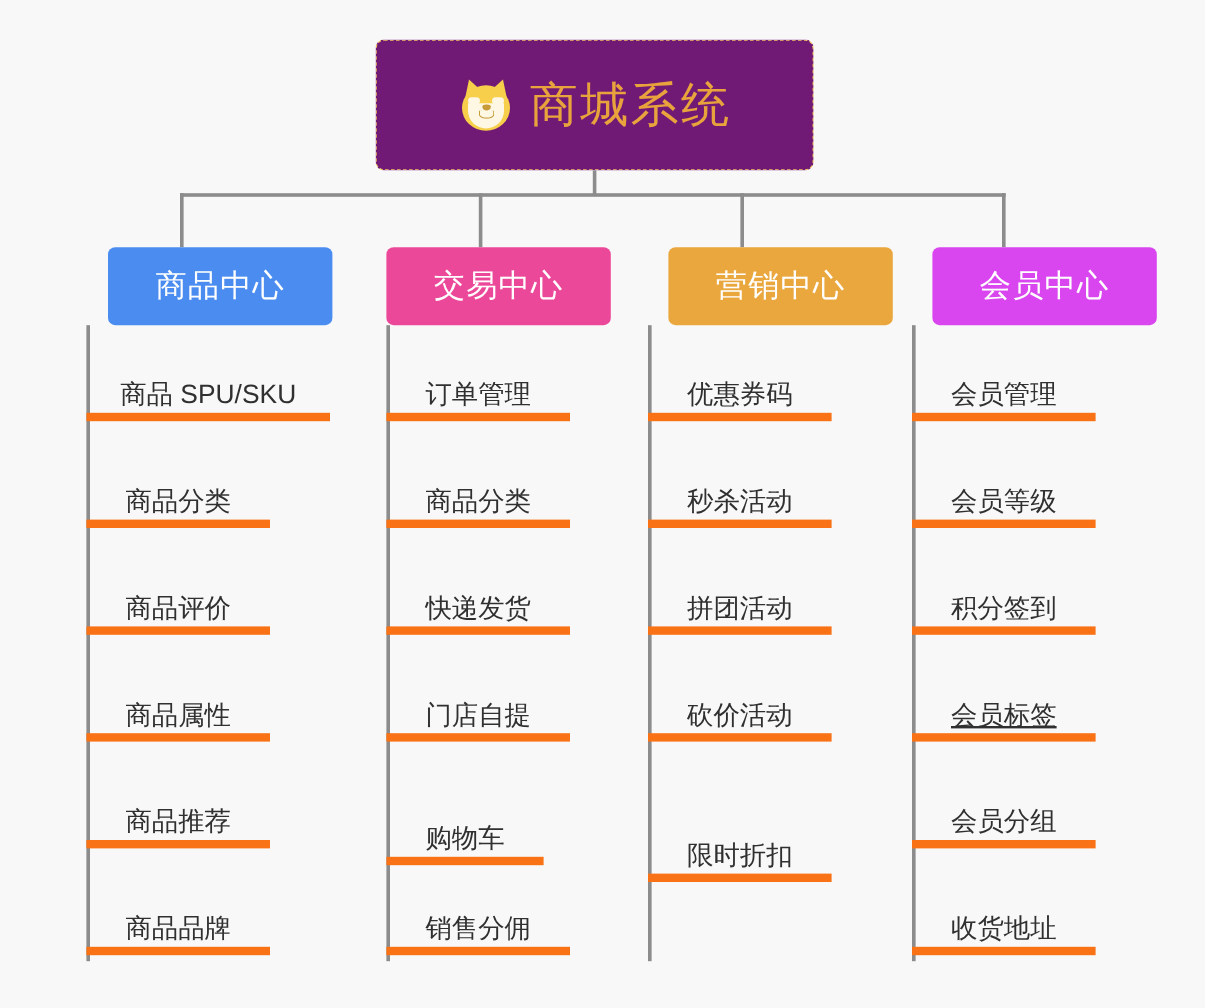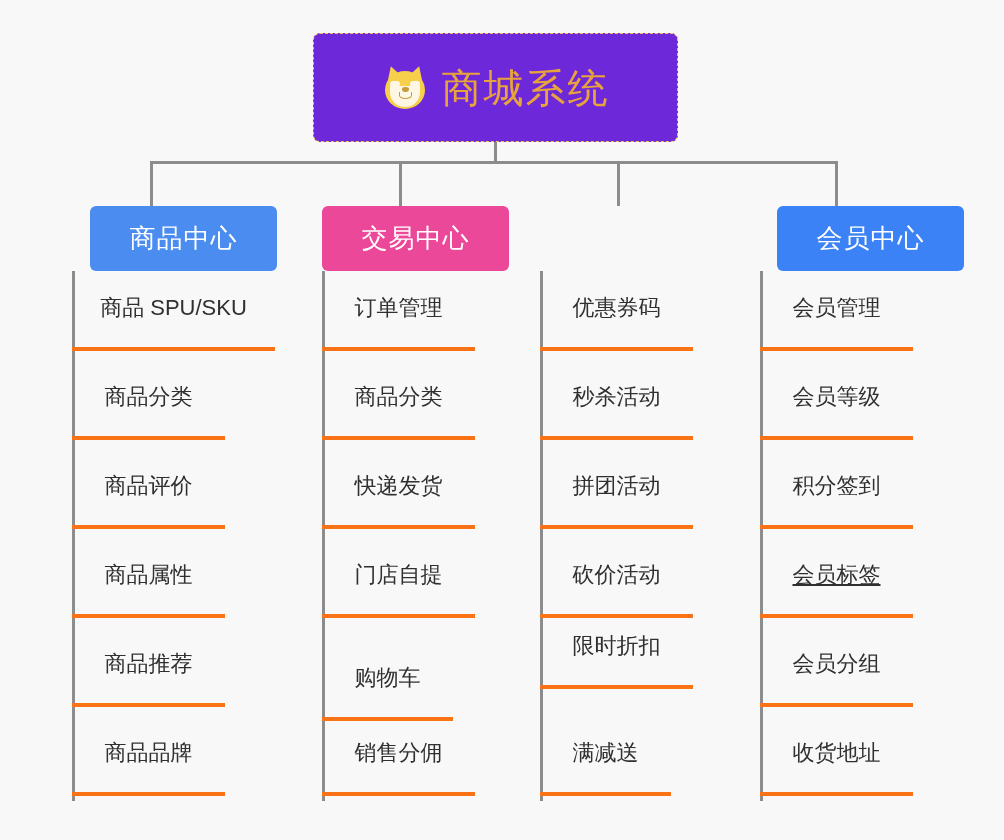--- a/index.html
+++ b/index.html
@@ -20,21 +20,21 @@
     height: 840px;
   }
 
   
   .root-node {
     position: absolute;
     left: 313px;
     top: 33px;
     width: 365px;
     height: 109px;
-    background: #6d28d9;
+    background: #701a75;
     border: 1px dashed #f0c060;
     border-radius: 7px;
     display: flex;
     align-items: center;
     justify-content: center;
     gap: 14px;
   }
   .root-emoji {
     width: 46px;
     height: 46px;
@@ -133,22 +133,22 @@
     top: 271px;
   }
 
   
   .leaf {
     position: absolute;
     height: 90px;
     display: flex;
     align-items: flex-end;
     justify-content: center;
-    padding-bottom: 24px;
-    border-bottom: 4px solid #f97316;
+    padding-bottom: 0;
+    border-bottom: 7px solid #f97316;
     font-size: 22px;
     color: #303030;
     white-space: nowrap;
   }
 </style>
 </head>
 <body>
 
 <div id="mindmap">
 
@@ -174,21 +174,24 @@
   <div class="conn conn-v" style="left:399px; top:161px; height:45px;"></div>
   <div class="conn conn-v" style="left:617px; top:161px; height:45px;"></div>
   <div class="conn conn-v" style="left:835px; top:161px; height:45px;"></div>
 
   <div class="cat-box" style="left:58px;  background:#4a8cf0;">
     <span>商品中心</span>
   </div>
   <div class="cat-box" style="left:290px; background:#ec4899;">
     <span>交易中心</span>
   </div>
-  <div class="cat-box" style="left:745px; background:#3b82f6;">
+  <div class="cat-box" style="left:525px; background:#eaa73e;">
+    <span>营销中心</span>
+  </div>
+  <div class="cat-box" style="left:745px; background:#d946ef;">
     <span>会员中心</span>
   </div>
 
   <div class="trunk" style="left:72px;  height:530px;"></div>
   <div class="trunk" style="left:322px; height:530px;"></div>
   <div class="trunk" style="left:540px; height:530px;"></div>
   <div class="trunk" style="left:760px; height:530px;"></div>
 
   <div class="leaf" style="left:72px; top:261px; width:203px;">
       <span>商品 SPU/SKU</span>
@@ -233,25 +236,22 @@
     </div>
   <div class="leaf" style="left:540px; top:350px; width:153px;">
       <span>秒杀活动</span>
     </div>
   <div class="leaf" style="left:540px; top:439px; width:153px;">
       <span>拼团活动</span>
     </div>
   <div class="leaf" style="left:540px; top:528px; width:153px;">
       <span>砍价活动</span>
     </div>
-  <div class="leaf" style="left:540px; top:599px; width:153px;">
+  <div class="leaf" style="left:540px; top:645px; width:153px;">
       <span>限时折扣</span>
-    </div>
-  <div class="leaf" style="left:540px; top:706px; width:131px;">
-      <span>满减送</span>
     </div>
 
   <div class="leaf" style="left:760px; top:261px; width:153px;text-align:center;">
       <span>会员管理</span>
     </div>
   <div class="leaf" style="left:760px; top:350px; width:153px;">
       <span>会员等级</span>
     </div>
   <div class="leaf" style="left:760px; top:439px; width:153px;">
       <span>积分签到</span>

